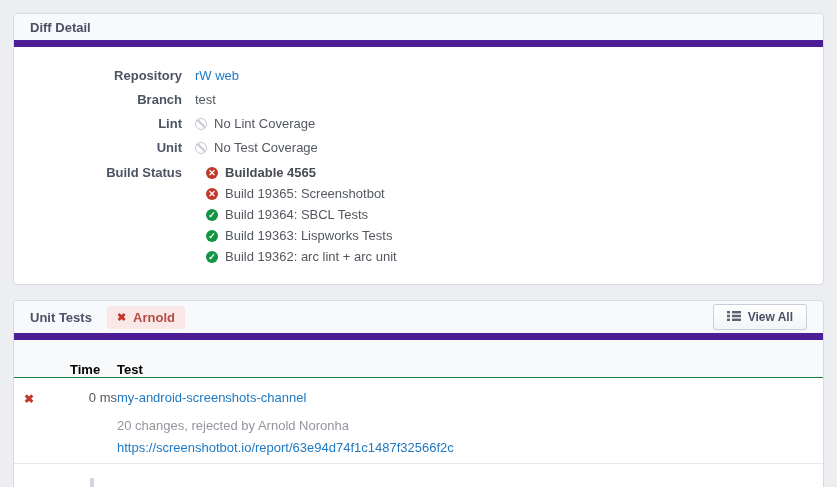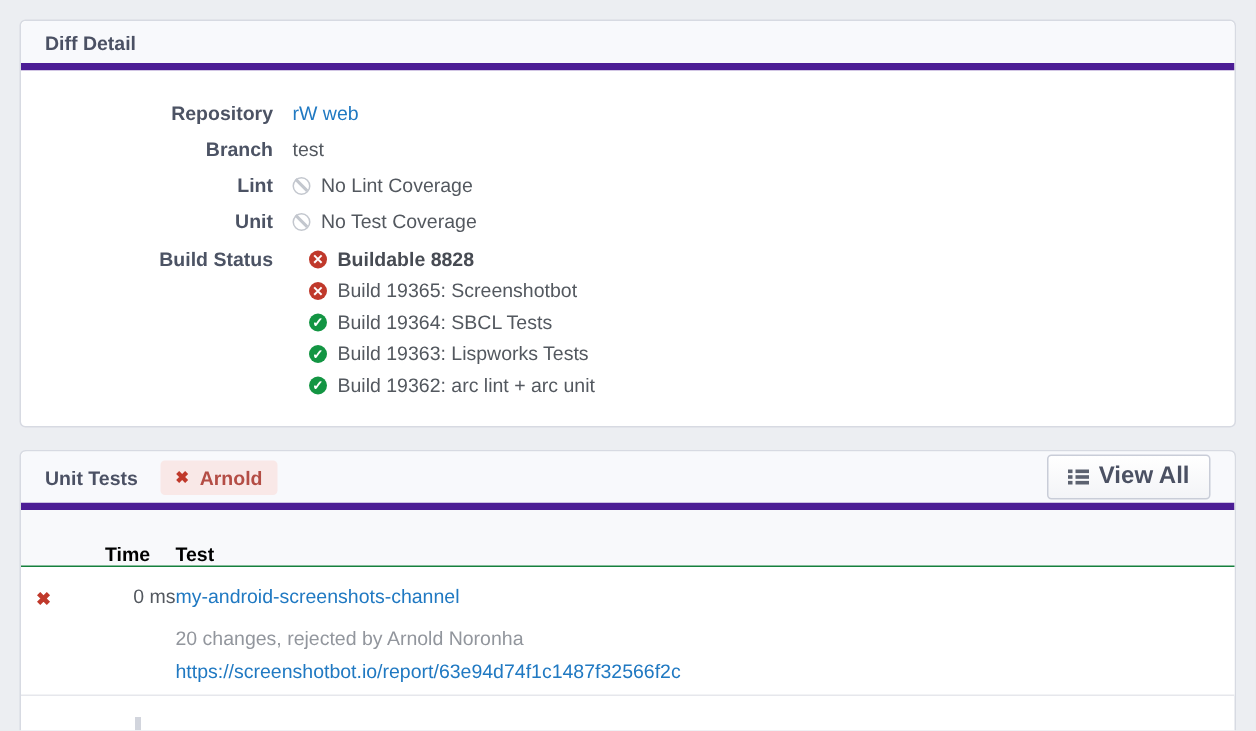--- a/index.html
+++ b/index.html
@@ -8,21 +8,21 @@
     width:837px; height:487px; position:relative; overflow:hidden;
     background:var(--page-bg,#eceef2);
     font-family:"Liberation Sans",sans-serif; font-size:13px; color:#53575e;
   }
   .panel {
     position:absolute; left:13px; width:811px; background:#fff;
     border:1px solid #d7dae2; border-radius:4px;
   }
   .panel-header {
     background:var(--panel-header-bg,#f8f9fc);
-    border-bottom:5px solid #4c1d95;
+    border-bottom:7px solid #4c1d95;
     border-radius:4px 4px 0 0;
     display:flex; align-items:center; padding:0 16px;
     font-weight:bold; color:#4b5164;
   }
   #diff-panel { top:13px; height:272px; }
   #diff-panel .panel-header { height:33px; }
 
   .prop-list { padding-top:17px; }
   .prop-row { display:flex; line-height:24px; }
   .prop-row.build-row { line-height:21px; margin-top:2px;gap:11px; }
@@ -55,22 +55,22 @@
   .badge {
     margin-left:15px; background:var(--badge-bg,#f9e8e7); color:var(--badge-text,#b44d45);
     font-weight:bold; border-radius:3px; padding:4px 10px;
     display:inline-flex; align-items:center; font-size:13px;
   }
   .badge .x-glyph { color:var(--failure,#c0392b); font-size:11px; margin-right:7px; }
   .spacer { flex:1; }
   .btn {
     background:linear-gradient(#ffffff,#f3f4f7);
     border:1px solid #c9cdd8; border-radius:3px;
-    padding:5px 13px; font-weight:bold; color:#4b5163; font-size:16px;
-    display:inline-flex; align-items:center; gap:7px; cursor:pointer;
+    padding:5px 13px; font-weight:bold; color:#4b5163; font-size:12px;
+    display:inline-flex; gap:7px; cursor:pointer;
     font-family:"Liberation Sans",sans-serif;
   }
   .btn svg { display:block; }
 
   .tbl-header {
     height:38px; background:#f8f9fb; border-bottom:1px solid #15803d;
     display:flex; align-items:flex-end; font-weight:bold; color:#000000;
   }
   .col-status { width:56px; padding-left:9px; flex:none; }
   .col-time  { width:47px; flex:none; }
@@ -126,21 +126,21 @@
           <span class="circle-slash"></span>
           <span>No Test Coverage</span>
         </span>
       </div>
 
       <div class="prop-row build-row">
         <span class="prop-label" style="line-height:21px;">Build Status</span>
         <div>
           <div class="build-line bold">
             <span class="status-circle fail">✕</span>
-            <span>Buildable 8828</span>
+            <span>Buildable 4565</span>
           </div>
           <div class="build-line">
             <span class="status-circle fail">✕</span>
             <span>Build 19365: Screenshotbot</span>
           </div>
           <div class="build-line">
             <span class="status-circle pass">✓</span>
             <span>Build 19364: SBCL Tests</span>
           </div>
           <div class="build-line">

